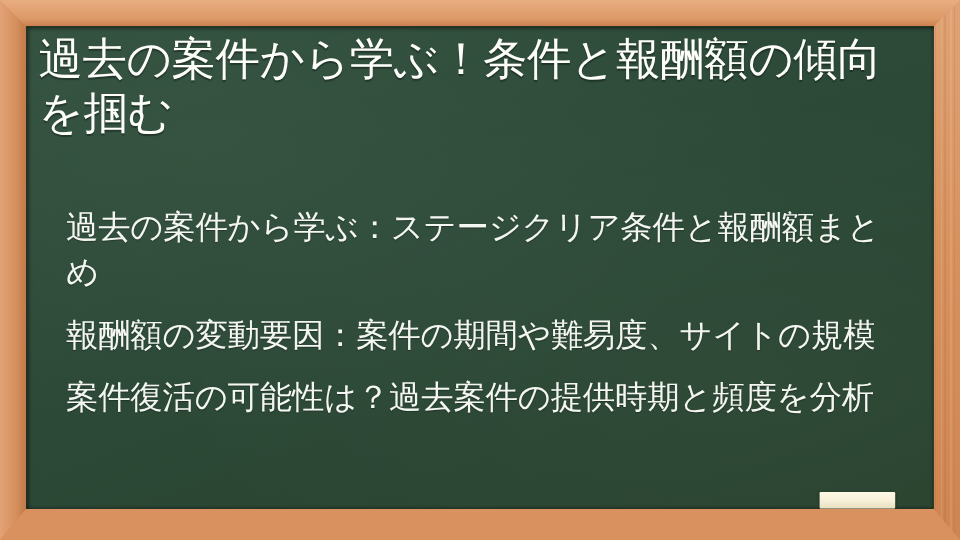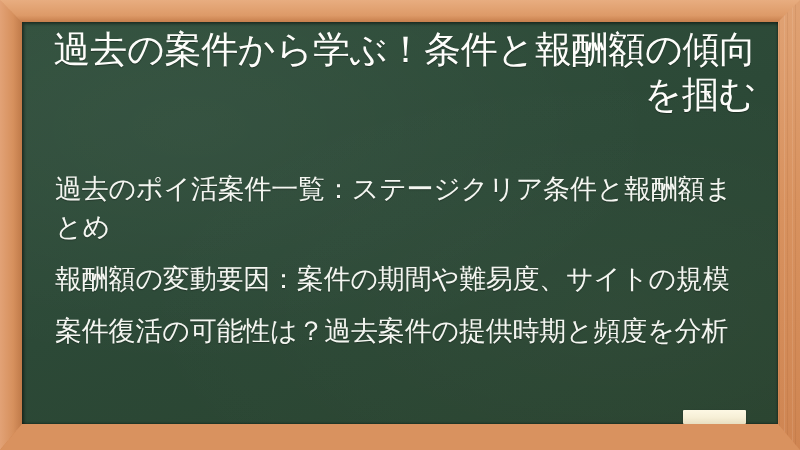--- a/index.html
+++ b/index.html
@@ -97,21 +97,20 @@
     left: 10px;
     top: 5px;
     width: 724px;
     color: #fdfdfa;
     font-size: 37px;
     line-height: 45px;
     font-weight: 400;
     letter-spacing: -0.3px;
     text-shadow: 0 1px 1px rgba(0,0,0,0.35);
     white-space: pre-wrap;
-    text-align: right;
   }
 
   
   .list {
     position: absolute;
     left: 33px;
     top: 148px;
     width: 700px;
     margin: 0;
     padding: 0;
@@ -148,21 +147,21 @@
   <div class="frame-bevel-left"></div>
   <div class="frame-bevel-right"></div>
   <div class="frame-bevel-bottom"></div>
 
   <div class="board">
     <div class="board-inner">
 
       <div class="title">過去の案件から学ぶ！条件と報酬額の傾向を掴む</div>
 
       <ul class="list">
-        <li class="list-item">過去のポイ活案件一覧：ステージクリア条件と報酬額まとめ</li>
+        <li class="list-item">過去の案件から学ぶ：ステージクリア条件と報酬額まとめ</li>
         <li class="list-item">報酬額の変動要因：案件の期間や難易度、サイトの規模</li>
         <li class="list-item">案件復活の可能性は？過去案件の提供時期と頻度を分析</li>
       </ul>
 
       <div class="eraser"></div>
 
     </div>
   </div>
 
 </div>

